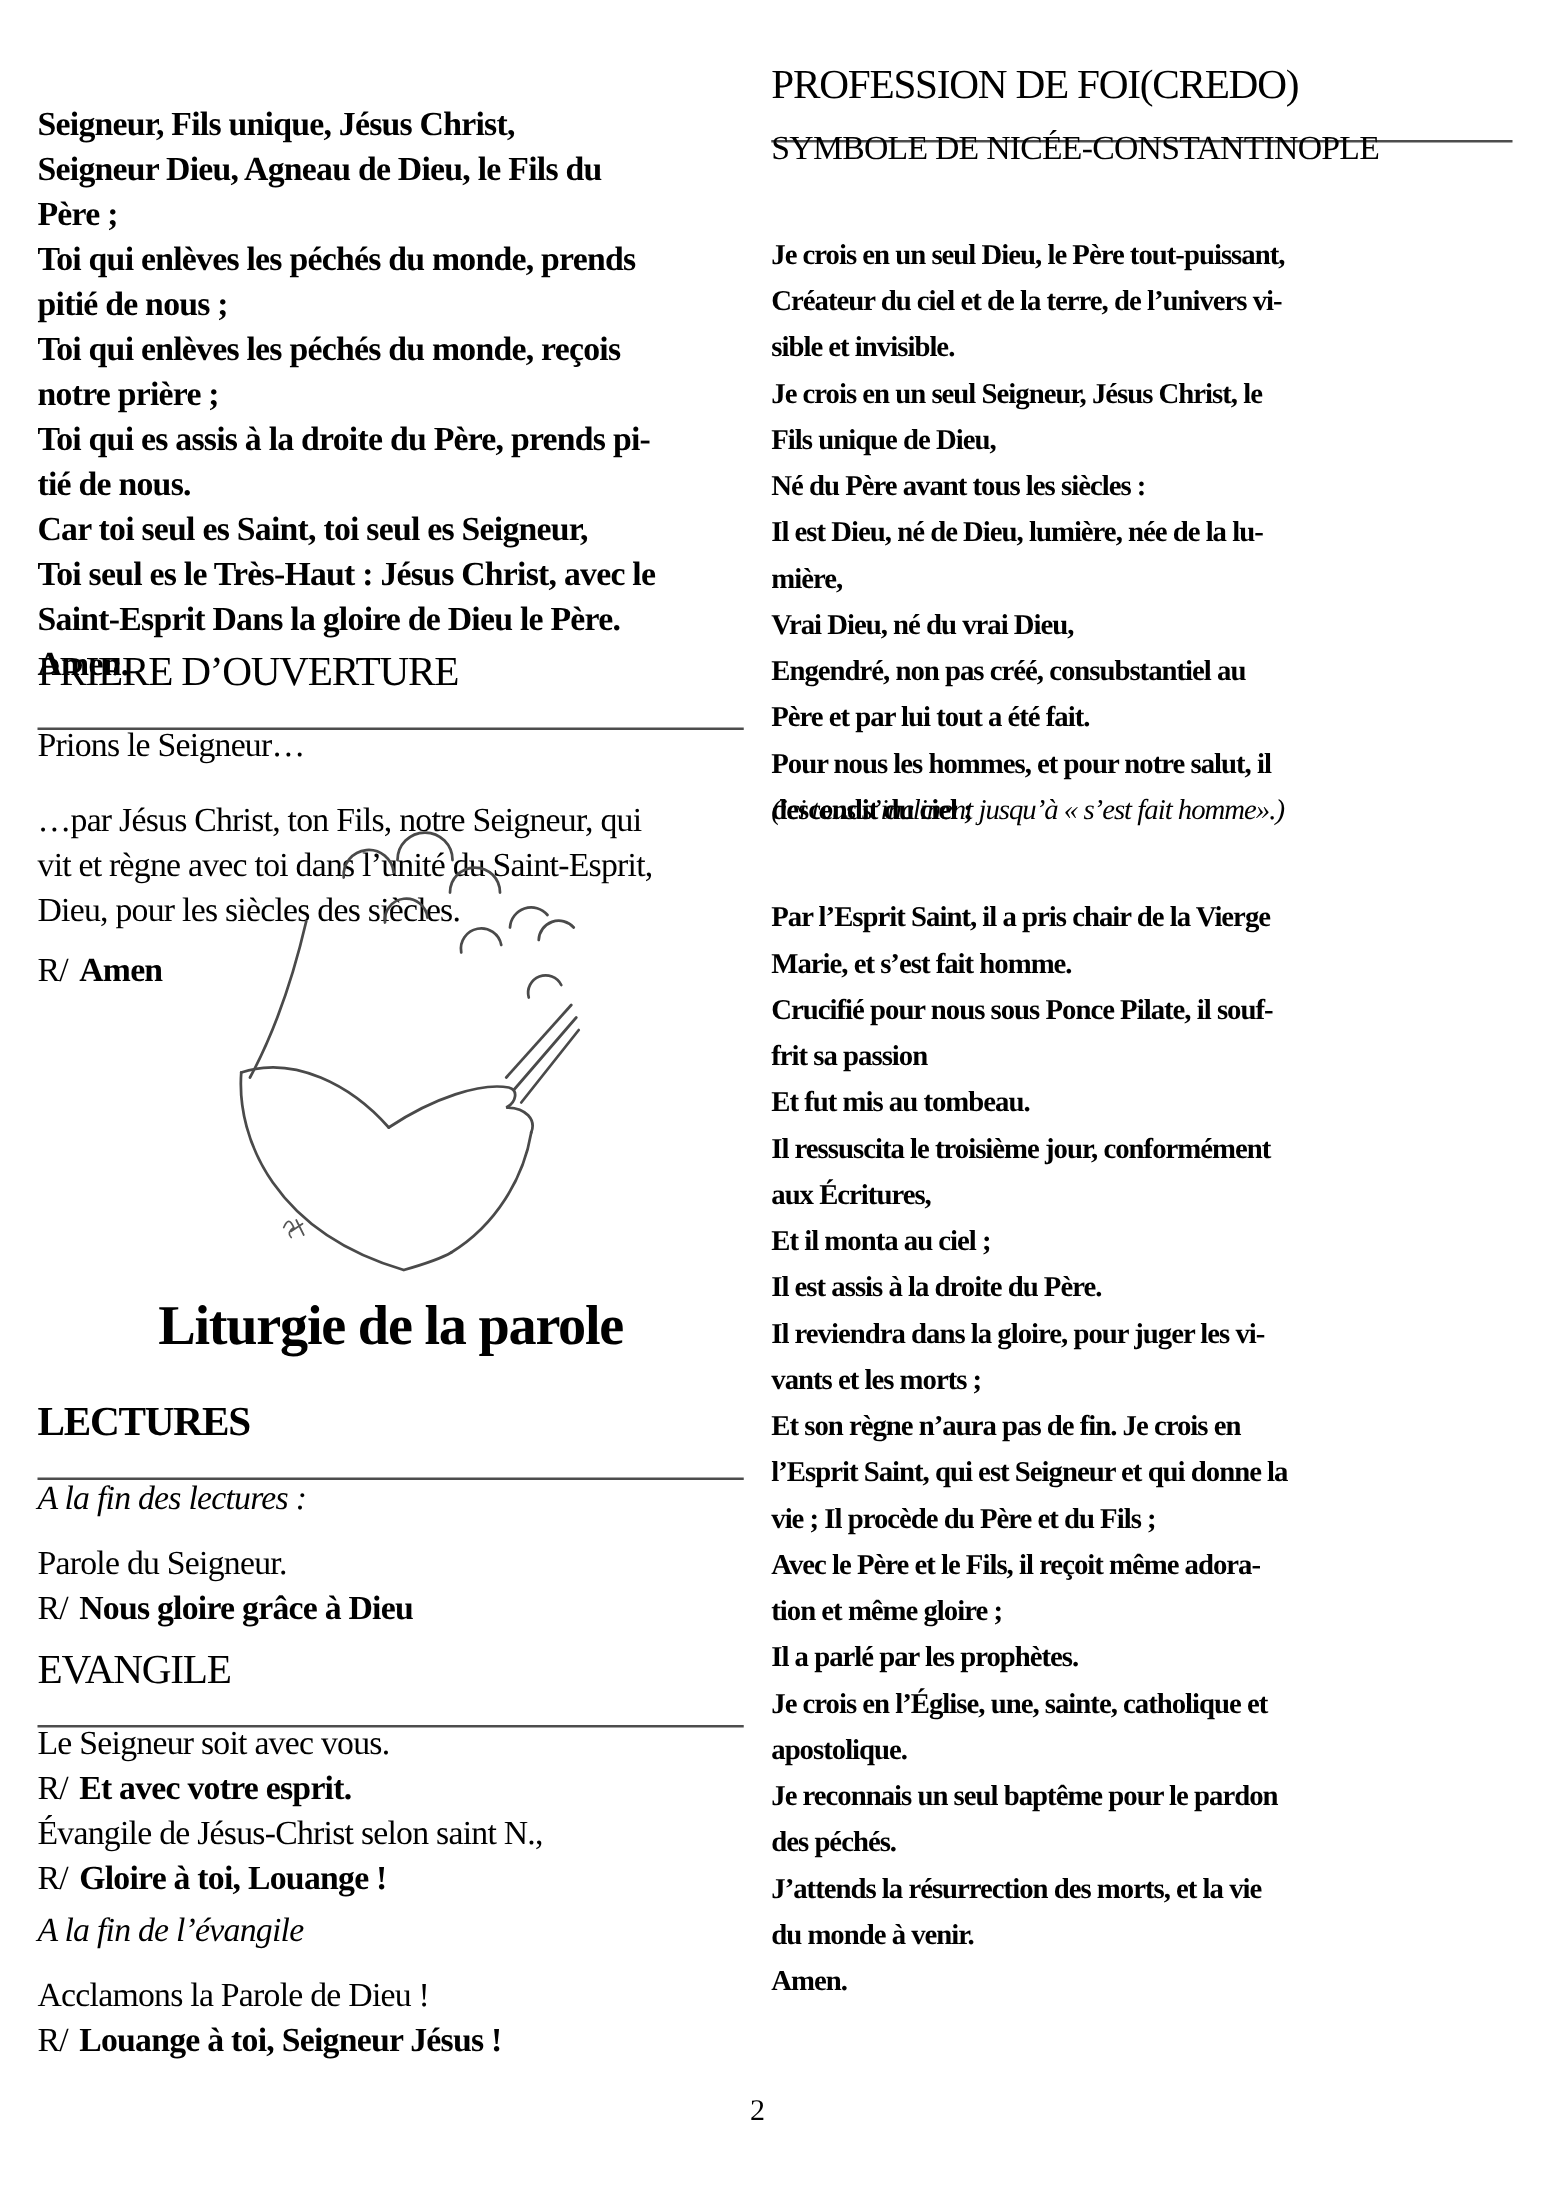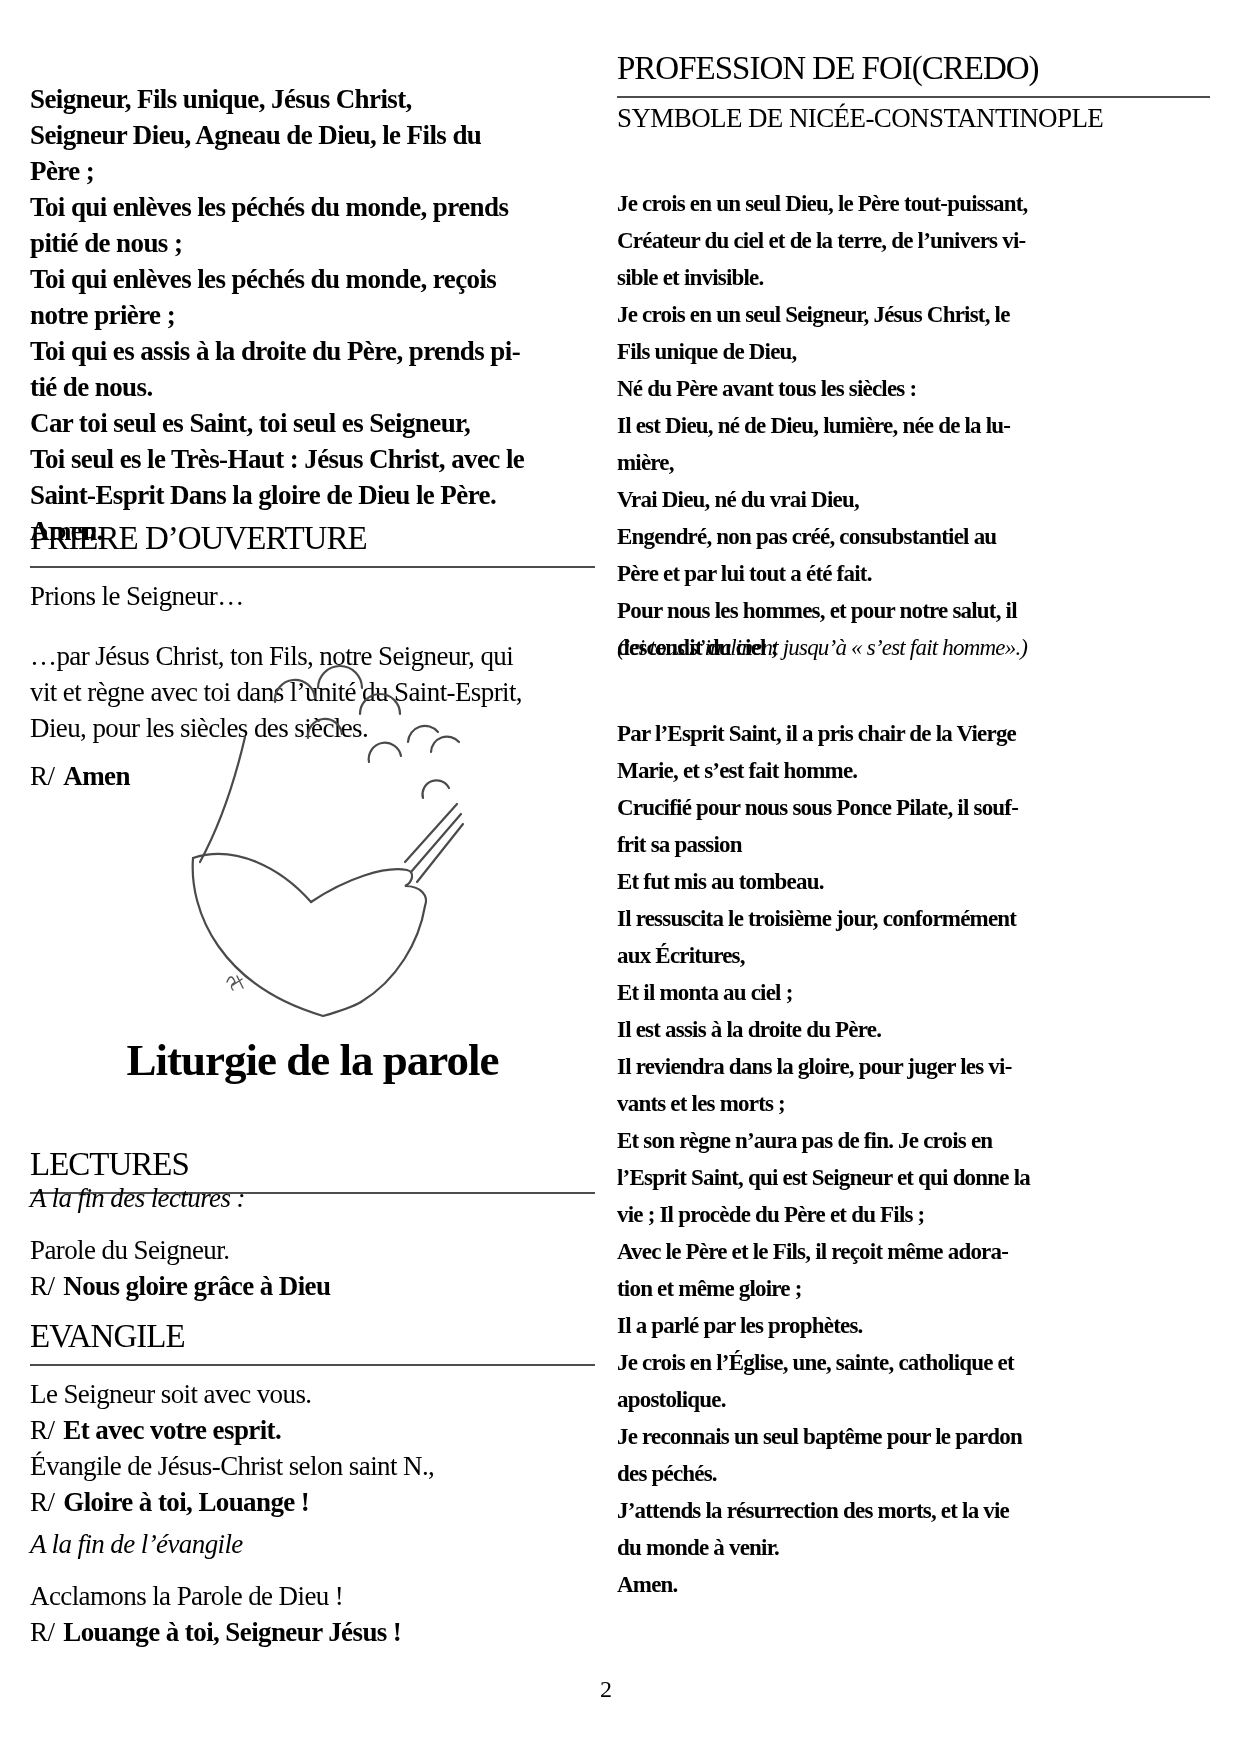--- a/index.html
+++ b/index.html
@@ -9,21 +9,21 @@
     overflow:hidden;
   }
   .abs{position:absolute;}
   .pre{white-space:pre;}
   .t{font-size:27px;line-height:36px;letter-spacing:-0.6px;}
   .rt{font-size:23px;line-height:37px;letter-spacing:-0.8px;}
   .b{font-weight:bold;margin-top:35px;}
   .it{font-style:italic;}
   .heading{
     font-size:33px;line-height:40px;font-weight:normal;margin:0;
-    letter-spacing:-1px;border-bottom:2px solid #4d4d4d;padding-bottom:8px;
+    letter-spacing:-1px;border-bottom:2px solid #4d4d4d;padding-bottom:24px;
   }
   .subheading{font-size:27px;line-height:32px;letter-spacing:-0.6px;}
   .big-title{font-size:45px;font-weight:bold;letter-spacing:-1px;text-align:center;}
   .resp-prefix{margin-right:9px;font-weight:normal;}
   .pagenum{font-size:24px;text-align:center;}
   svg .ln{fill:none;stroke:#4a4a4a;stroke-width:2.2;stroke-linecap:round;}
   svg .sig{fill:none;stroke:#555;stroke-width:1.4;stroke-linecap:round;}
 </style>
 </head>
 <body>
@@ -77,21 +77,21 @@
     <g>
       <path class="ln" d="M230,212 L282,154"></path>
       <path class="ln" d="M236,222 L286,164"></path>
       <path class="ln" d="M242,232 L288,174"></path>
     </g>
     <path class="sig" d="M52,332 q4,-10 8,0 q-6,4 -2,8 m4,-14 l6,12 m-1,-9 l-9,6"></path>
   </svg>
 
   <div class="abs big-title" style="left:30px;top:1034px;width:565px;">Liturgie de la parole</div>
 
-  <h2 class="abs heading" style="left:30px;top:1144px;width:565px;">LECTURES</h2>
+  <h2 class="abs heading" style="left:30px;top:1118px;width:565px;font-weight:bold;">LECTURES</h2>
 
   <div class="abs t it" style="left:30px;top:1180px;">A la fin des lectures :</div>
 
   <div class="abs t" style="left:30px;top:1232px;">Parole du Seigneur.</div>
 
   <div class="abs t" style="left:30px;top:1268px;">
     <span class="resp-prefix">R/</span><span class="b">Nous gloire grâce à Dieu</span>
   </div>
 
   <h2 class="abs heading" style="left:30px;top:1316px;width:565px;">EVANGILE</h2>

